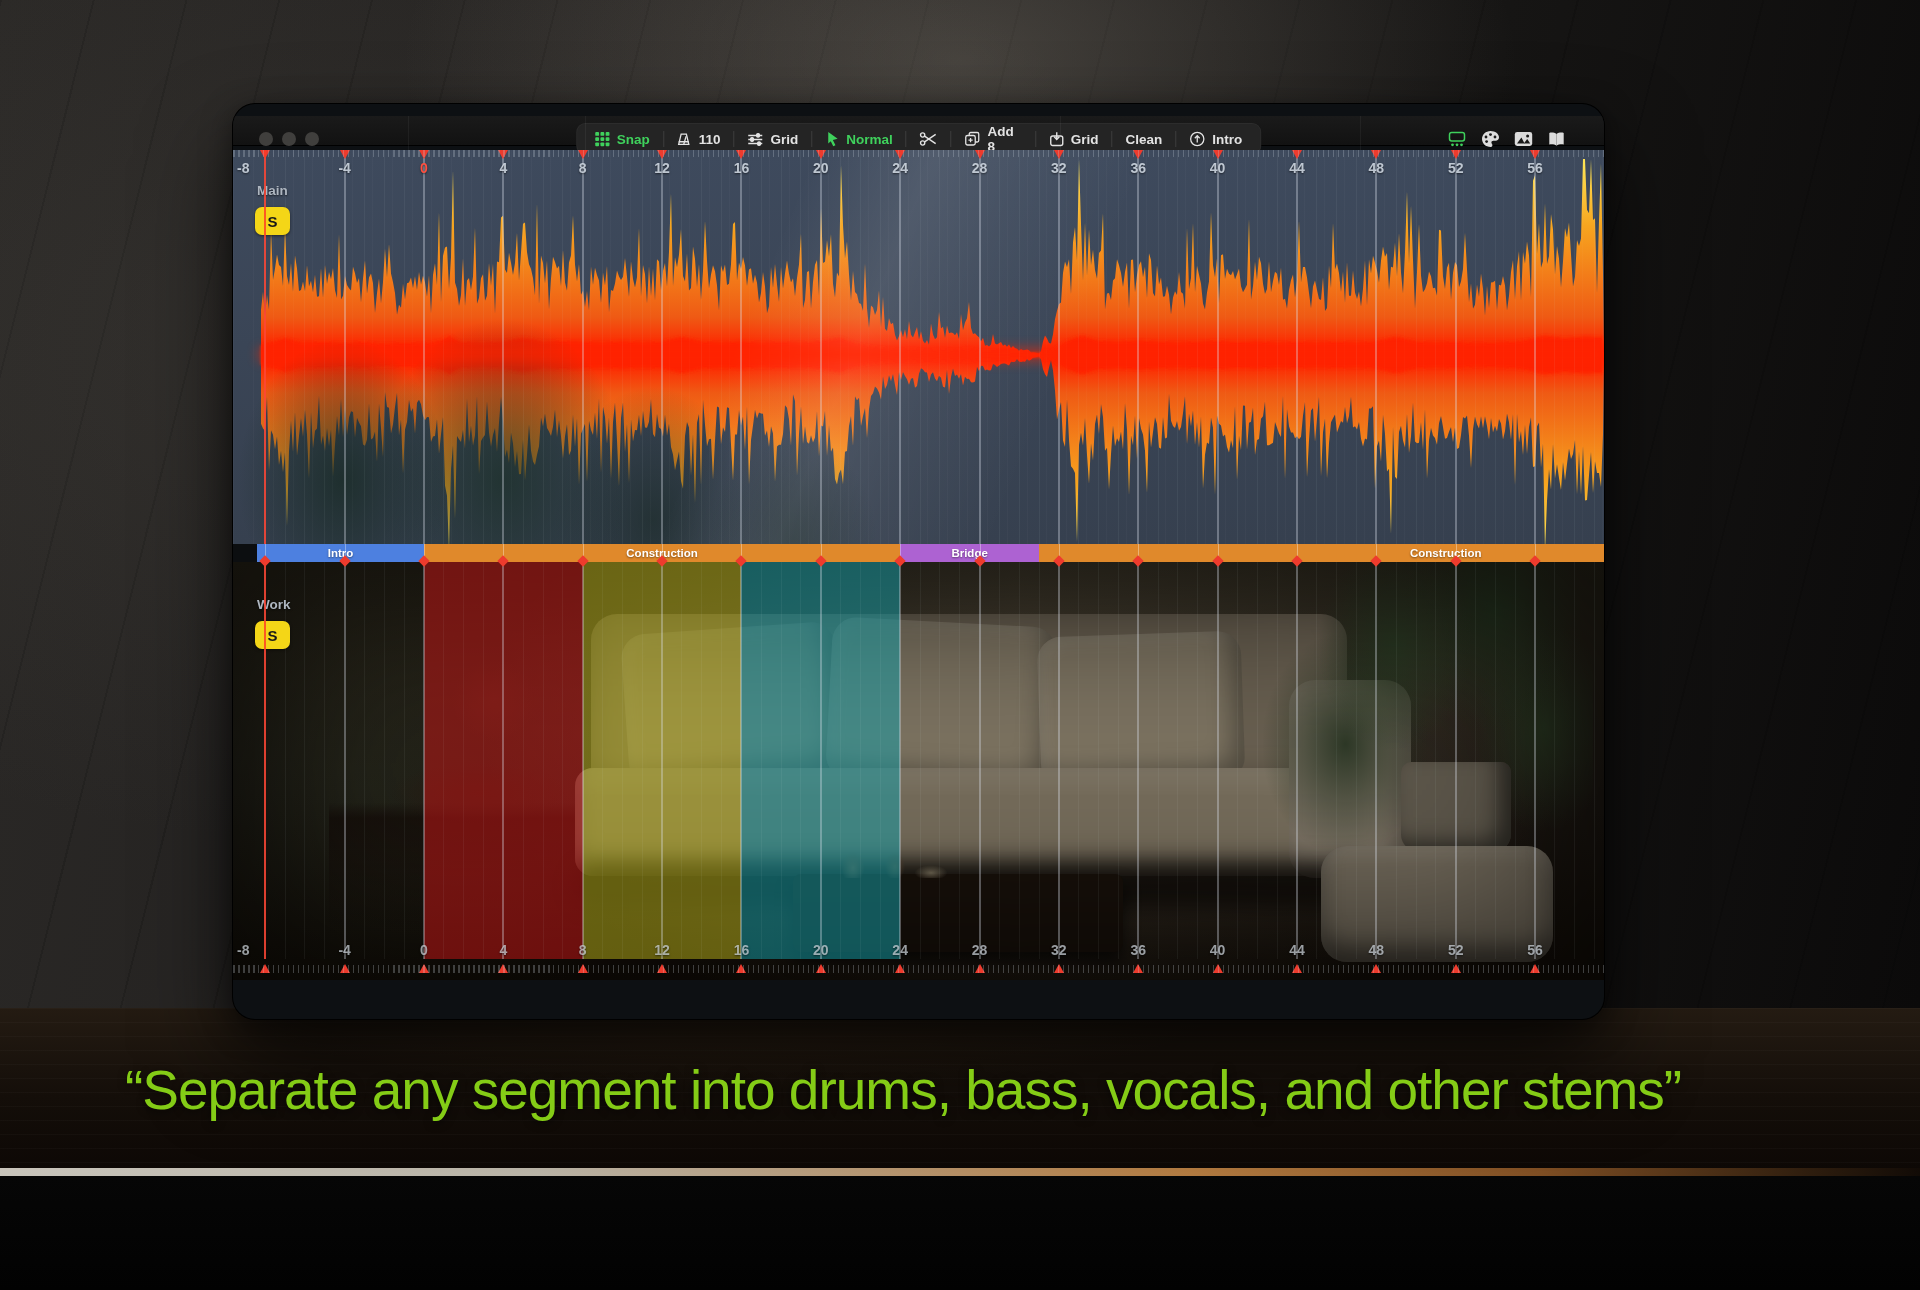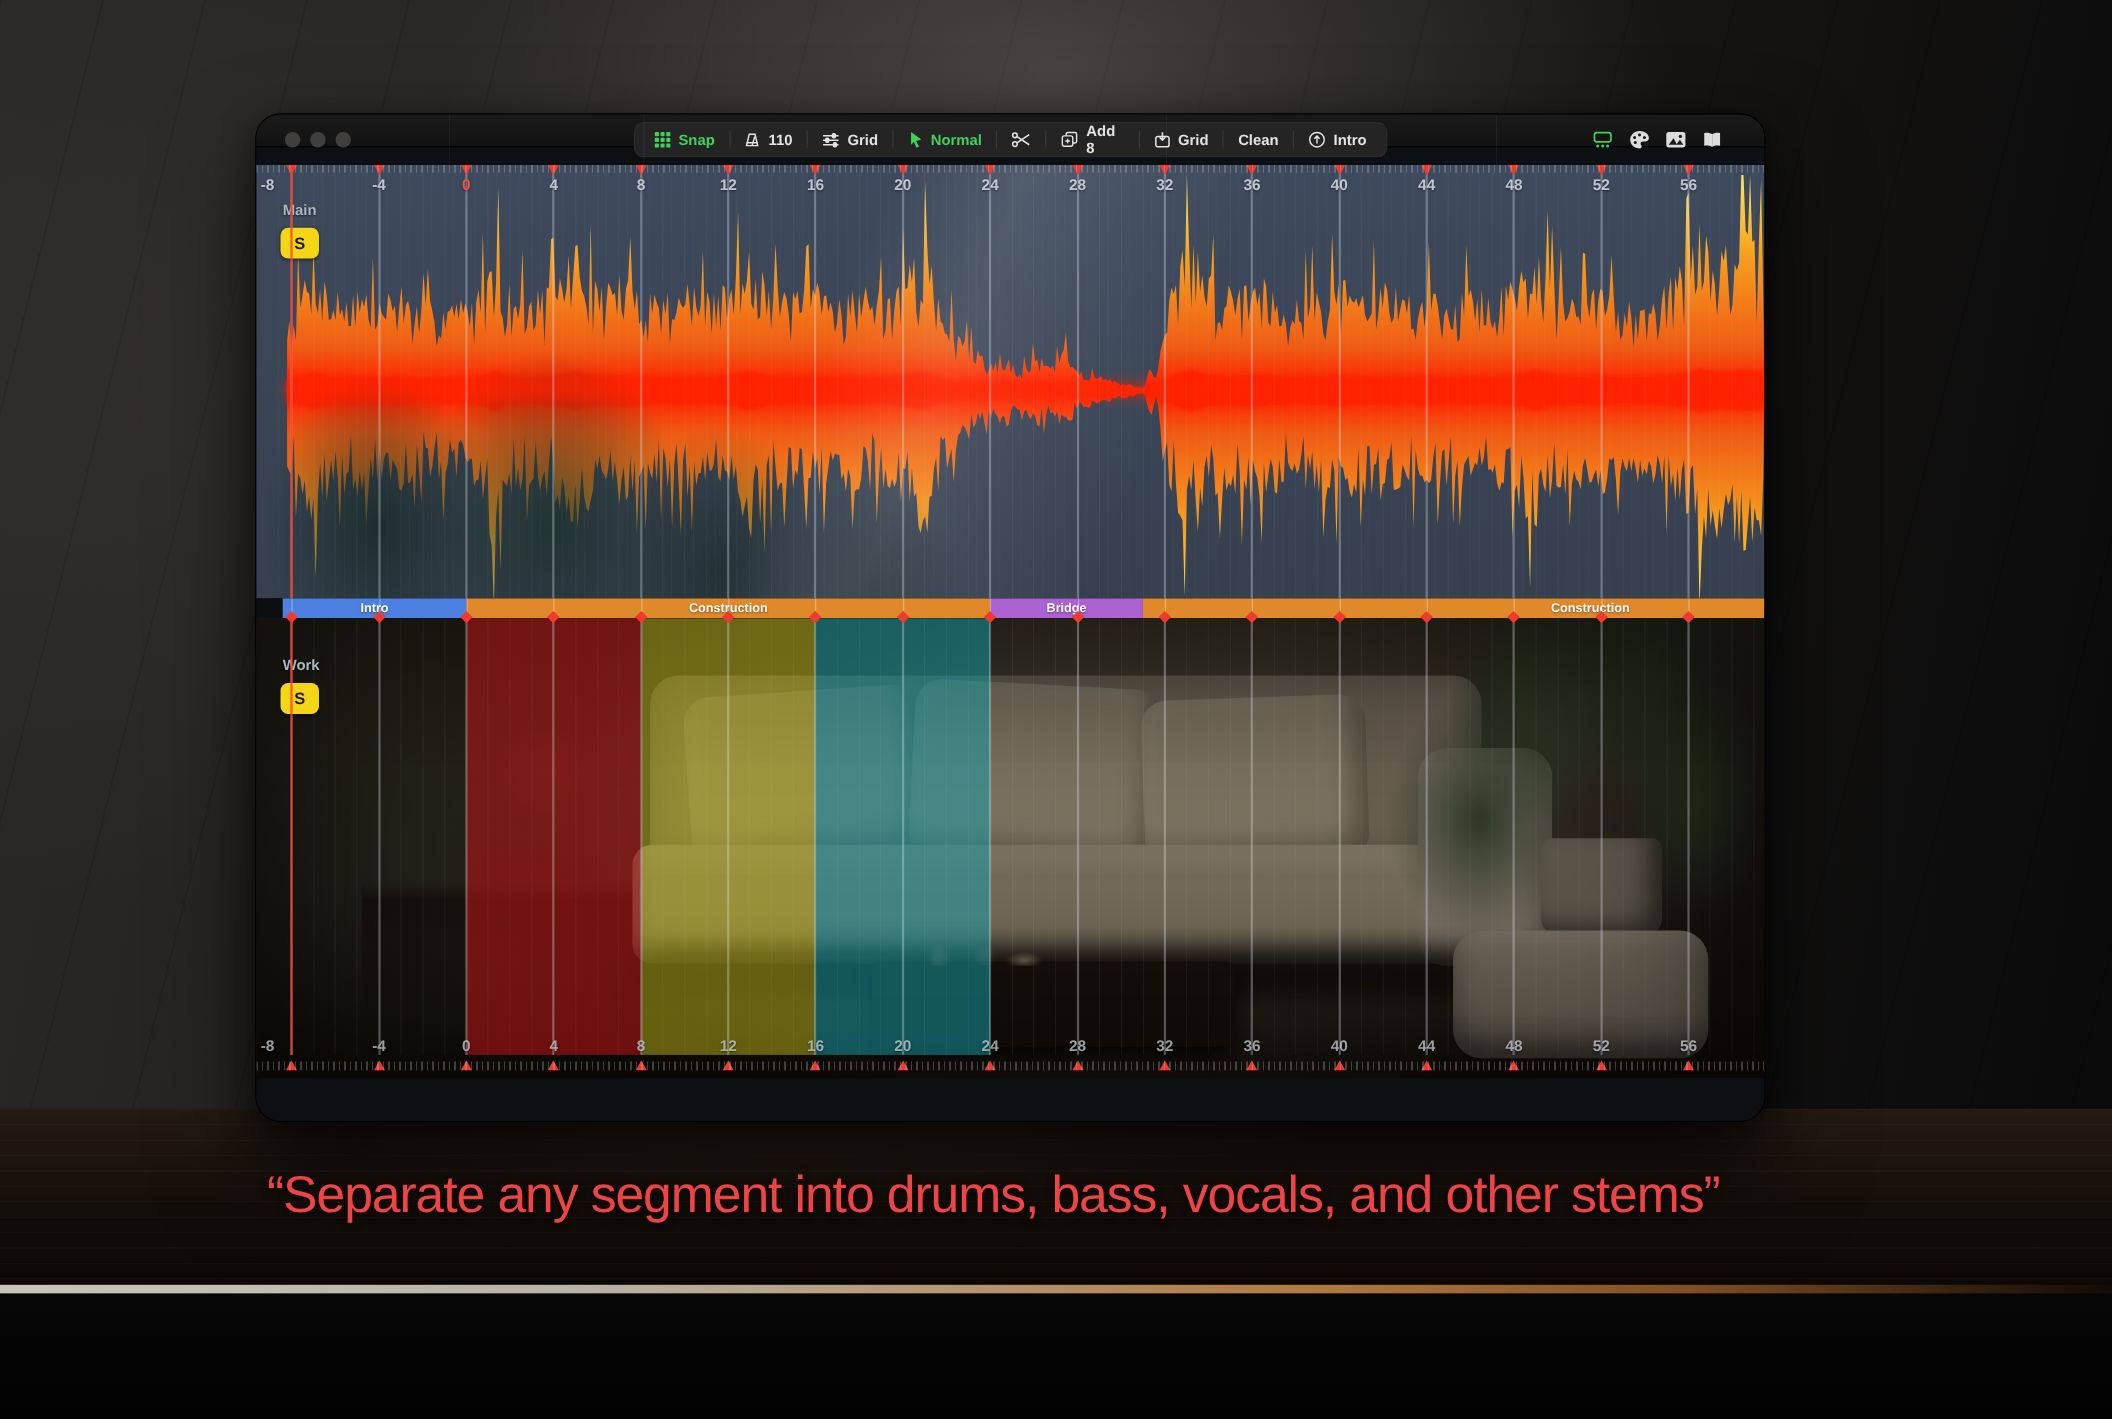--- a/index.html
+++ b/index.html
@@ -18,30 +18,30 @@
       radial-gradient(700px 120px at 38% 0%, rgba(120,85,50,.18), transparent 70%),
       repeating-linear-gradient(180deg, rgba(255,255,255,.025) 0 1px, transparent 1px 14px),
       linear-gradient(#241b12,#140e09 55%,#0d0805); }
   #table-edge { position:absolute; left:0; top:1168px; width:1920px; height:8px;
     background:linear-gradient(90deg,#d9d5cb 0%,#c8c2b4 28%,#c08445 62%,#8a5526 80%,#33200f 94%,#120b06 100%);
     opacity:.92; }
   #black-band { position:absolute; left:0; top:1176px; width:1920px; height:114px;
     background:linear-gradient(#060606,#020202); }
 
   #caption { position:absolute; top:1058px; left:903px; transform:translateX(-50%);
-    white-space:nowrap; color:#ef4444; font-size:47px; font-weight:500;
+    white-space:nowrap; color:#84cc16; font-size:55px; font-weight:500;
     letter-spacing:-1px; text-shadow:0 2px 8px rgba(0,0,0,.6); }
 
   
   #app-window { position:absolute; left:233px; top:104px; width:1371px; height:915px;
     border-radius:22px; overflow:hidden; background:#0d1013;
     box-shadow:0 45px 90px rgba(0,0,0,.65), 0 8px 30px rgba(0,0,0,.5), 0 0 0 1px #000; }
 
   
-  #titlebar { position:absolute; left:0; top:0; width:100%; height:30px;
+  #titlebar { position:absolute; left:0; top:12px; width:100%; height:30px;
     background:linear-gradient(#1a1a1a,#121212); border-bottom:1px solid #000; }
   .seam { position:absolute; top:0; width:1px; height:46px; background:rgba(255,255,255,.05); }
   #traffic { position:absolute; left:26px; top:16px; display:flex; gap:9px; }
   .dot { width:14px; height:14px; border-radius:50%; background:#403f3d; }
   #toolbar { position:absolute; left:50%; top:7px; transform:translateX(-50%);
     height:32px; display:flex; align-items:center; background:#242424; border-radius:9px;
     padding:0 6px; box-shadow:inset 0 0 0 1px rgba(255,255,255,.04); }
   .tb-item { display:flex; align-items:center; gap:7px; padding:0 13px; height:32px;
     color:#e3e3e3; font-size:13.5px; font-weight:700; cursor:default; }
   .tb-item.act { color:#3fd15c; }

